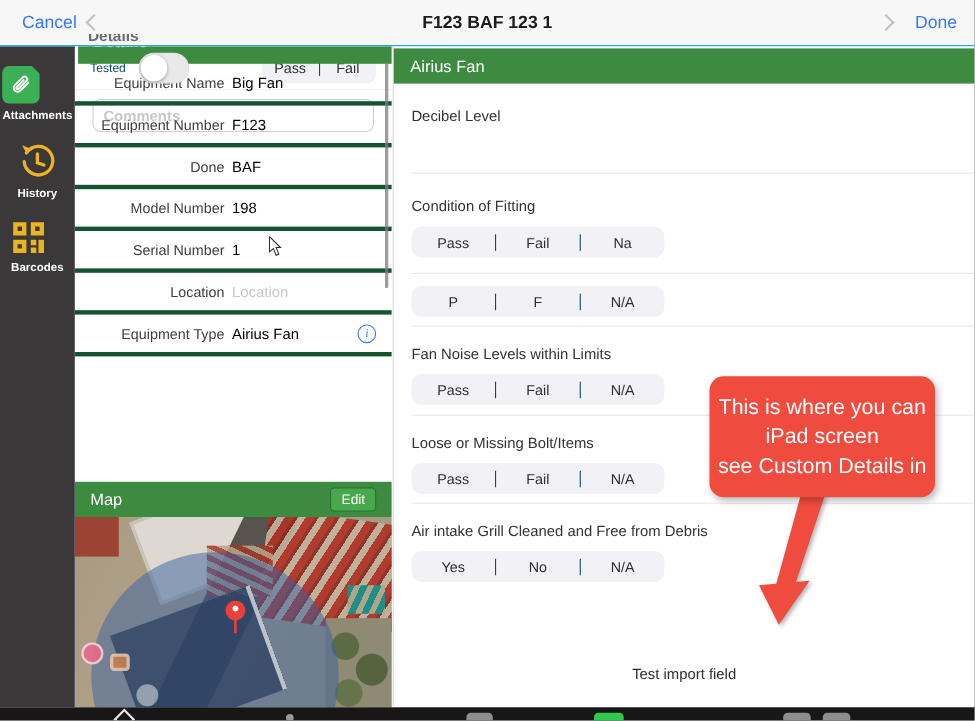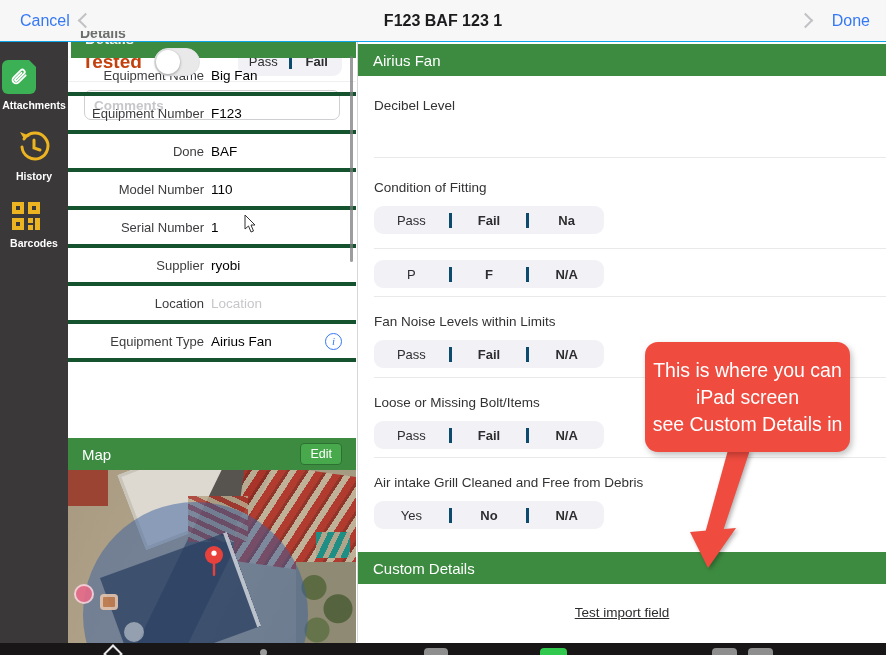--- a/index.html
+++ b/index.html
@@ -41,28 +41,28 @@
   .fields { position:absolute; left:0; top:16px; right:0; }
   .frow { height:38px; display:flex; align-items:center; border-bottom:4px solid #14532d;
     padding-left:8px; position:relative; }
   .frow .flabel { width:128px; text-align:right; color:#3d3d3f; font-size:13px; flex:none; }
   .frow .fvalue { margin-left:7px; color:#000000; font-size:13.5px; }
   .fvalue.placeholder { color:#c7c7cb; }
   .info-ic { position:absolute; right:14px; width:17px; height:17px; border:1.5px solid #3478f6;
     border-radius:50%; color:#3478f6; font-size:11px; font-style:italic; font-family:"Liberation Serif",serif;
     display:flex; align-items:center; justify-content:center; cursor:pointer; }
   .tested-row { height:40px; display:flex; align-items:center; padding:0 14px; border-bottom:1px solid #f0f0f0; }
-  .tested-row .tlabel { font-size:19px; color:#c2410c;font-weight:bold; }
+  .tested-row .tlabel { font-size:11px; color:#0c4a6e; }
   .toggle { width:46px; height:28px; background:#e9e9ea; border:1px solid #e3e3e7;
     border-radius:14px; margin-left:12px; position:relative; cursor:pointer; }
   .toggle .knob { position:absolute; left:1px; top:1px; width:24px; height:24px; background:#fff;
     border-radius:50%; box-shadow:0 1px 3px rgba(0,0,0,.35); }
   .seg { background:#f2f1f6; border-radius:9px; height:28px; display:flex; align-items:center; }
   .seg .opt { flex:1; text-align:center; font-size:13px; color:#2e2e30; cursor:pointer; padding:0 4px; }
-  .seg .opt + .opt { border-left:3px solid #0c4a6e;font-weight:bold; }
+  .seg .opt + .opt { border-left:1px solid #0c4a6e; }
   .seg-pf { margin-left:auto; width:104px; }
   .comments { margin:8px 16px 0 16px; height:30px; border:1px solid #cfcfd2; border-radius:7px;
     display:flex; align-items:center; padding-left:9px; color:#c7c7cb; font-size:13.5px; cursor:text;font-weight:bold; }
   .map-header { position:absolute; left:0; right:0; top:396px; height:32px; background:#3d8b41;
     display:flex; align-items:center; padding:0 14px; }
   .map-header .mh-title { color:#fff; font-size:15px; }
   .edit-btn { margin-left:auto; background:#47a84c; border:1px solid #2d7031; color:#fff;
     font-size:12.5px; padding:3px 9px; border-radius:4px; cursor:pointer; }
   .scrollbar { position:absolute; right:3px; top:14px; width:3px; height:206px;
     background:#7c7c80; border-radius:2px; opacity:.75; z-index:8; }
@@ -104,21 +104,21 @@
     background:#fff; z-index:5; border-left:1px solid #d8d8d8; }
   .green-hdr { height:32px; background:#3d8b41; display:flex; align-items:center;
     padding-left:15px; color:#fff; font-size:15px; }
   .rp-hdr1 { position:absolute; left:0; right:0; top:2px; }
   .item-label { font-size:13.5px; color:#333335; padding:0 0 0 16px; }
   .rp-seg { margin:11px 0 0 16px; width:230px; }
   .rp-div { border-bottom:1px solid #e9e9e9; margin-left:16px; }
   .decibel-input { height:44px; margin-left:16px; cursor:text; }
   .custom-hdr { position:absolute; left:0; right:0; top:510px; }
   .test-import { position:absolute; left:0; right:0; top:563px; text-align:center;
-    font-size:13.5px; color:#2c2c2e;text-decoration:underline; }
+    font-size:13.5px; color:#2c2c2e; }
   .rp-items { position:absolute; left:0; right:0; top:34px; }
   .it-pad1 { padding-top:22px; } .it-pad2 { padding-top:17px; }
 
   
   .callout { position:absolute; left:645px; top:342px; width:205px; height:110px;
     background:#ef4b3f; border-radius:13px; z-index:50;
     box-shadow:2px 3px 6px rgba(0,0,0,.25);
     display:flex; flex-direction:column; align-items:center; justify-content:center; }
   .callout .cl-line { color:#fff; font-size:19.5px; line-height:27px; white-space:nowrap; }
   .callout-arrow { position:absolute; left:670px; top:450px; z-index:49;
@@ -154,29 +154,25 @@
       <div class="frow">
         <span class="flabel">Equipment Number</span>
         <span class="fvalue">F123</span>
       </div>
       <div class="frow">
         <span class="flabel">Done</span>
         <span class="fvalue">BAF</span>
       </div>
       <div class="frow">
         <span class="flabel">Model Number</span>
-        <span class="fvalue">110</span>
+        <span class="fvalue">198</span>
       </div>
       <div class="frow">
         <span class="flabel">Serial Number</span>
         <span class="fvalue">1</span>
-      </div>
-      <div class="frow">
-        <span class="flabel">Supplier</span>
-        <span class="fvalue">ryobi</span>
       </div>
       <div class="frow">
         <span class="flabel">Location</span>
         <span class="fvalue placeholder">Location</span>
       </div>
       <div class="frow">
         <span class="flabel">Equipment Type</span>
         <span class="fvalue">Airius Fan</span>
         <span class="info-ic">i</span>
       </div>
@@ -265,23 +261,20 @@
       <div class="rp-div" style="margin-top:8px;"></div>
 
       <div class="item-label it-pad2">Air intake Grill Cleaned and Free from Debris</div>
       <div class="seg rp-seg">
         <span class="opt">Yes</span>
         <span class="opt">No</span>
         <span class="opt">N/A</span>
       </div>
     </div>
 
-    <div class="green-hdr custom-hdr">
-      <span>Custom Details</span>
-    </div>
     <div class="test-import">Test import field</div>
   </div>
 
   <div class="callout">
     <span class="cl-line">This is where you can</span>
     <span class="cl-line">iPad screen</span>
     <span class="cl-line">see Custom Details in</span>
   </div>
   <svg class="callout-arrow" width="90" height="125" viewBox="0 0 90 125">
     <polygon points="58,0 80,0 50,90 34,87" fill="#ef4b3f"></polygon>

